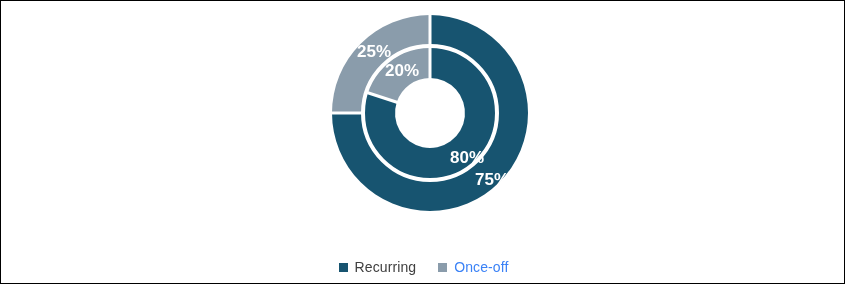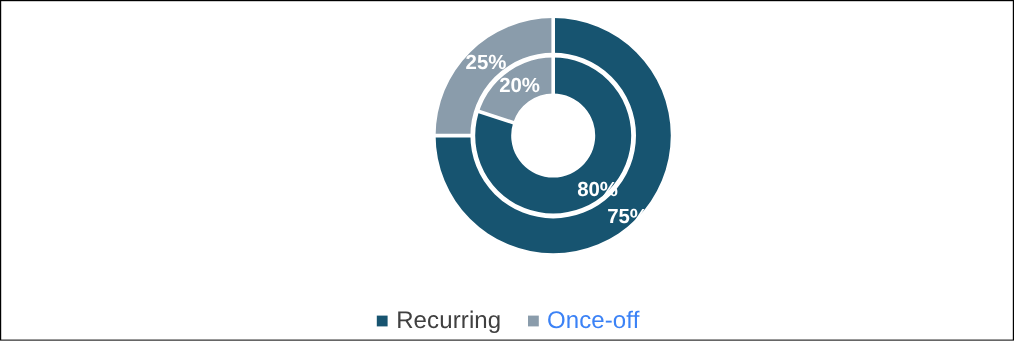--- a/index.html
+++ b/index.html
@@ -20,21 +20,20 @@
     font-family: "Liberation Sans", sans-serif;
   }
 
   
   #chart-area {
     position: absolute;
     left: 0;
     top: 0;
     width: 785px;
     height: 240px;
-    margin-left: 31px;
   }
 
   #donut-svg {
     position: absolute;
     left: 0;
     top: 0;
     display: block;
   }
 
   .slice-label {
@@ -66,21 +65,21 @@
 
   .legend-swatch {
     width: 9px;
     height: 9px;
     display: inline-block;
     flex: 0 0 auto;
   }
 
   .legend-text {
     font-family: "Liberation Sans", sans-serif;
-    font-size: 20px;
+    font-size: 14px;
     color: #404040;
     white-space: nowrap;
     letter-spacing: 0.1px;
   }
 </style>
 </head>
 <body>
 
 <div id="page" style="border-color: rgb(0, 0, 0); background: rgb(255, 255, 255);">
 

